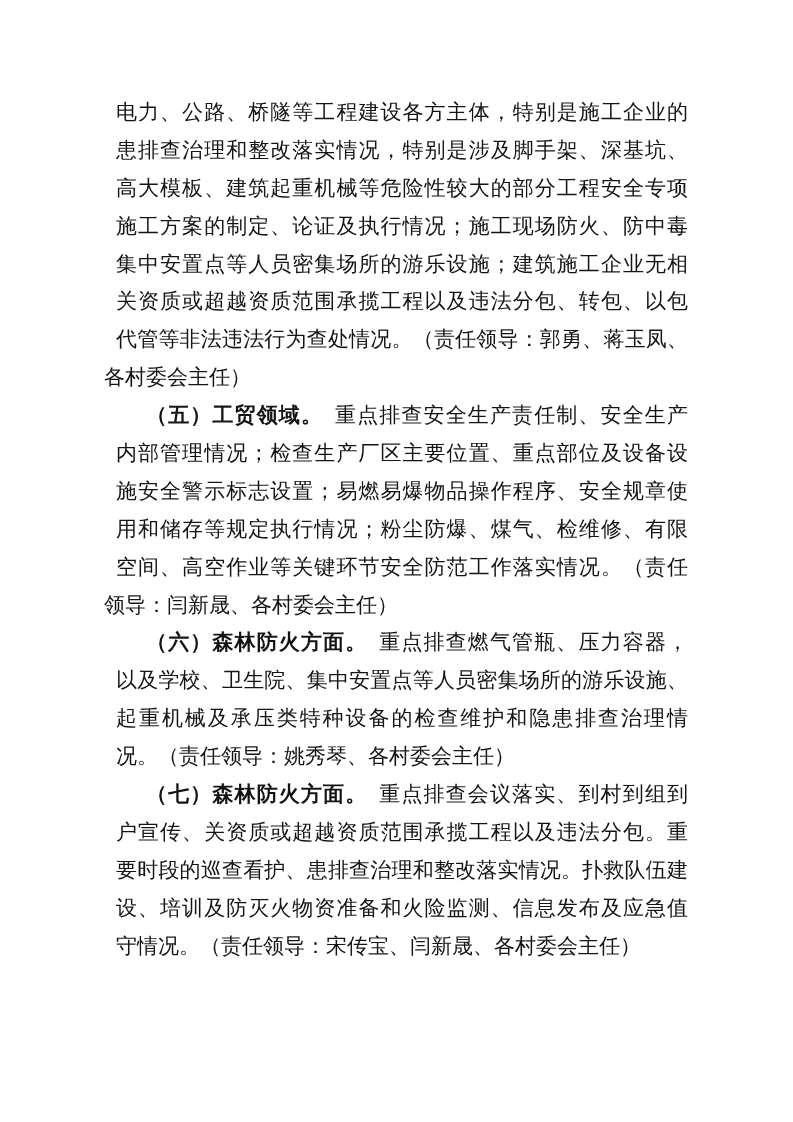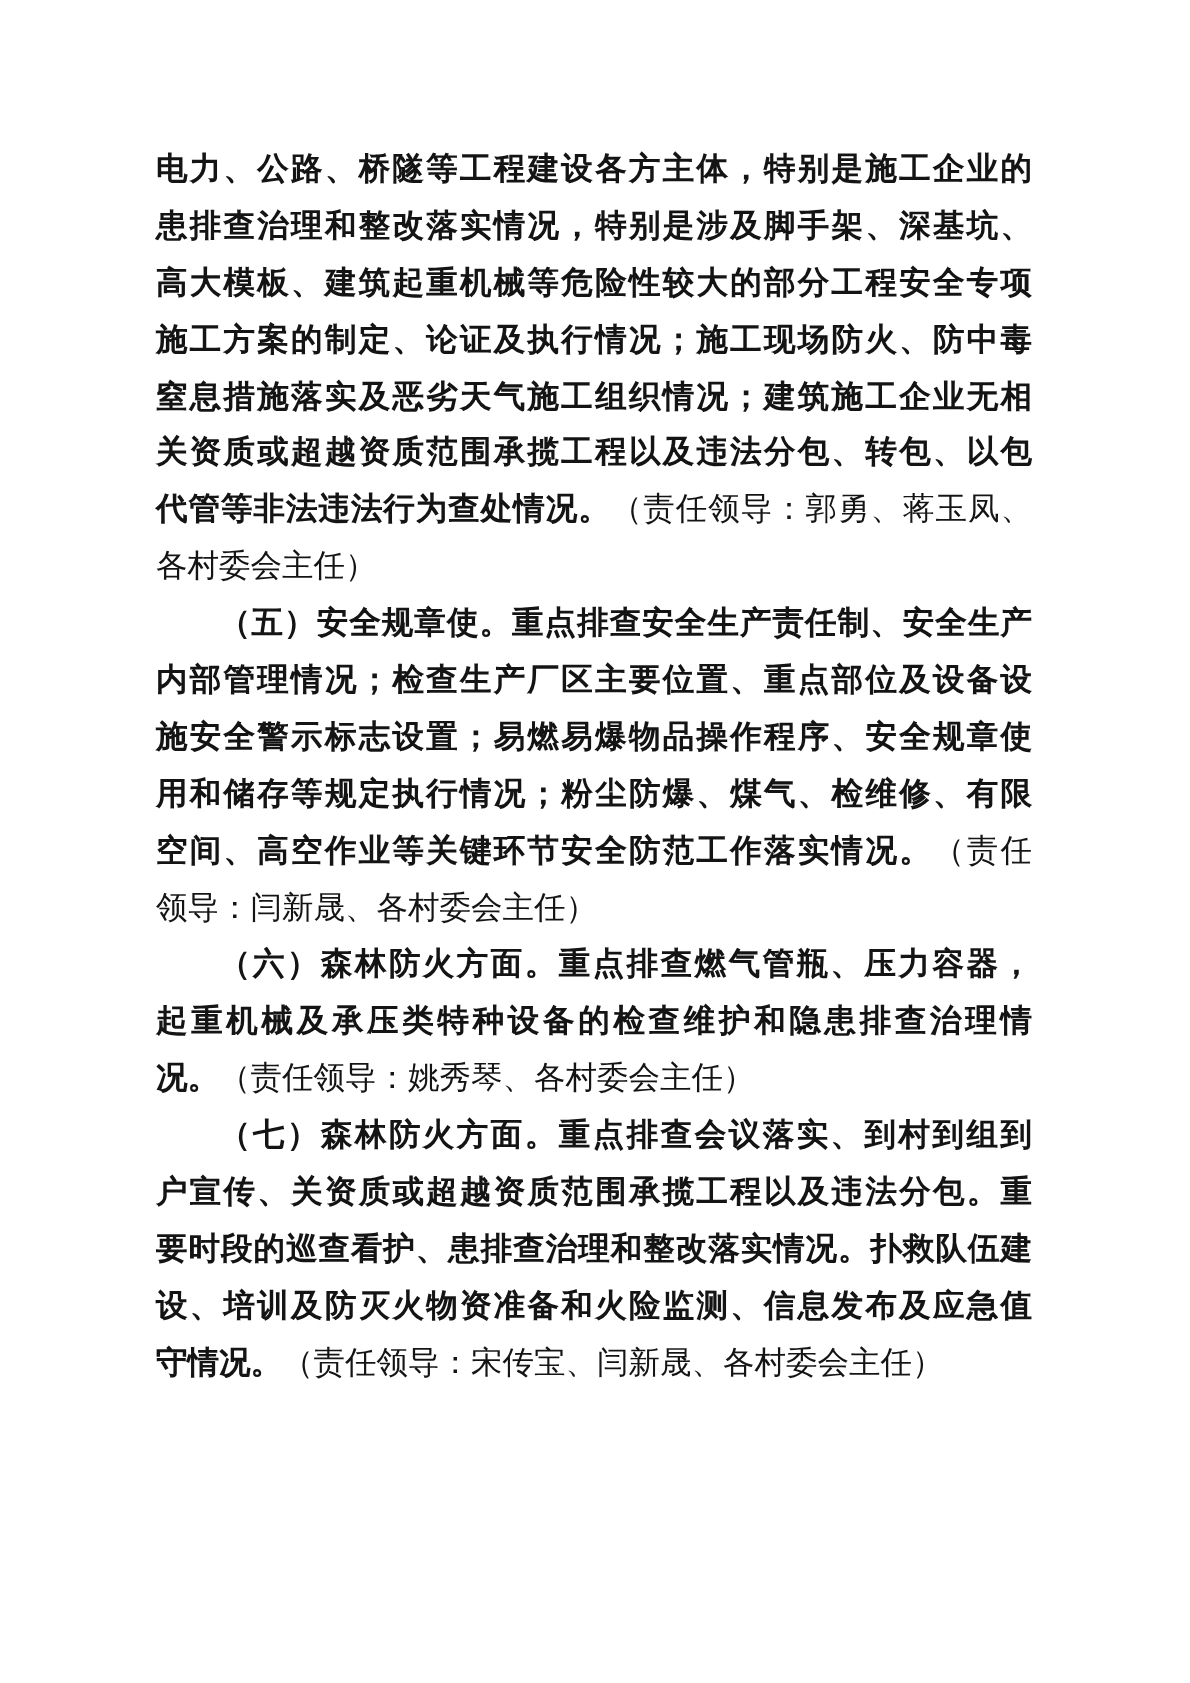--- a/index.html
+++ b/index.html
@@ -39,22 +39,23 @@
     overflow: visible;
   }
   .line.indent {
     text-indent: 42px;
   }
   .line.last {
     text-align-last: left;
   }
   
   .song {
-    font-weight: 700;
+    font-weight: 400;
     font-style: normal;
+    margin-left: 12px;
   }
   
   .kai {
     font-weight: 400;
     font-style: oblique 7deg;
   }
   
   .kaibold {
     font-weight: 700;
     font-style: normal;
@@ -62,31 +63,32 @@
 </style>
 </head>
 <body>
 
 <div class="page">
   <div class="doc">
       <div class="line"><span class="song">电力、公路、桥隧等工程建设各方主体，特别是施工企业的</span></div>
       <div class="line"><span class="song">患排查治理和整改落实情况，特别是涉及脚手架、深基坑、</span></div>
       <div class="line"><span class="song">高大模板、建筑起重机械等危险性较大的部分工程安全专项</span></div>
       <div class="line"><span class="song">施工方案的制定、论证及执行情况；施工现场防火、防中毒</span></div>
-      <div class="line"><span class="song">窒息措施落实及恶劣天气施工组织情况；建筑施工企业无相</span></div>
+      <div class="line"><span class="song">集中安置点等人员密集场所的游乐设施；建筑施工企业无相</span></div>
       <div class="line"><span class="song">关资质或超越资质范围承揽工程以及违法分包、转包、以包</span></div>
       <div class="line"><span class="song">代管等非法违法行为查处情况。</span><span class="kai">（责任领导：郭勇、蒋玉凤、</span></div>
       <div class="line last"><span class="kai">各村委会主任）</span></div>
-      <div class="line indent"><span class="kaibold">（五）安全规章使。</span><span class="song">重点排查安全生产责任制、安全生产</span></div>
+      <div class="line indent"><span class="kaibold">（五）工贸领域。</span><span class="song">重点排查安全生产责任制、安全生产</span></div>
       <div class="line"><span class="song">内部管理情况；检查生产厂区主要位置、重点部位及设备设</span></div>
       <div class="line"><span class="song">施安全警示标志设置；易燃易爆物品操作程序、安全规章使</span></div>
       <div class="line"><span class="song">用和储存等规定执行情况；粉尘防爆、煤气、检维修、有限</span></div>
       <div class="line"><span class="song">空间、高空作业等关键环节安全防范工作落实情况。</span><span class="kai">（责任</span></div>
       <div class="line last"><span class="kai">领导：闫新晟、各村委会主任）</span></div>
       <div class="line indent"><span class="kaibold">（六）森林防火方面。</span><span class="song">重点排查燃气管瓶、压力容器，</span></div>
+      <div class="line"><span class="song">以及学校、卫生院、集中安置点等人员密集场所的游乐设施、</span></div>
       <div class="line"><span class="song">起重机械及承压类特种设备的检查维护和隐患排查治理情</span></div>
       <div class="line last"><span class="song">况。</span><span class="kai">（责任领导：姚秀琴、各村委会主任）</span></div>
       <div class="line indent"><span class="kaibold">（七）森林防火方面。</span><span class="song">重点排查会议落实、到村到组到</span></div>
       <div class="line"><span class="song">户宣传、关资质或超越资质范围承揽工程以及违法分包。重</span></div>
       <div class="line"><span class="song">要时段的巡查看护、患排查治理和整改落实情况。扑救队伍建</span></div>
       <div class="line"><span class="song">设、培训及防灭火物资准备和火险监测、信息发布及应急值</span></div>
       <div class="line last"><span class="song">守情况。</span><span class="kai">（责任领导：宋传宝、闫新晟、各村委会主任）</span></div>
     </div>
 </div>
 

